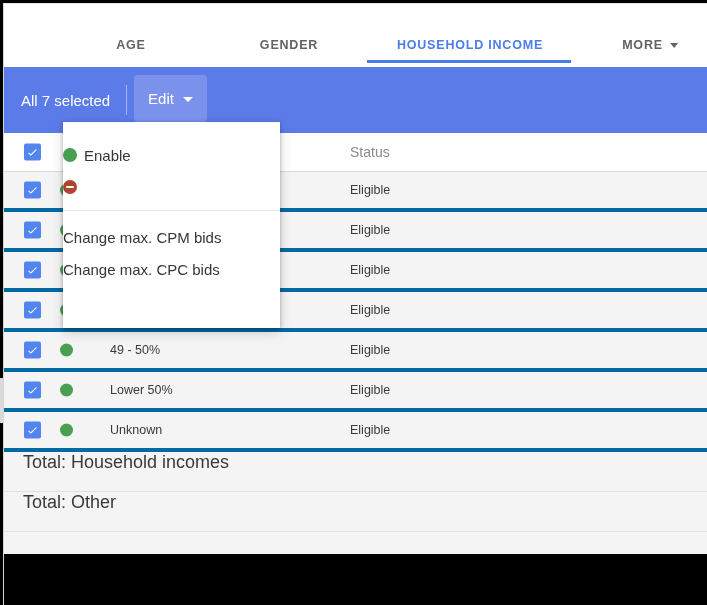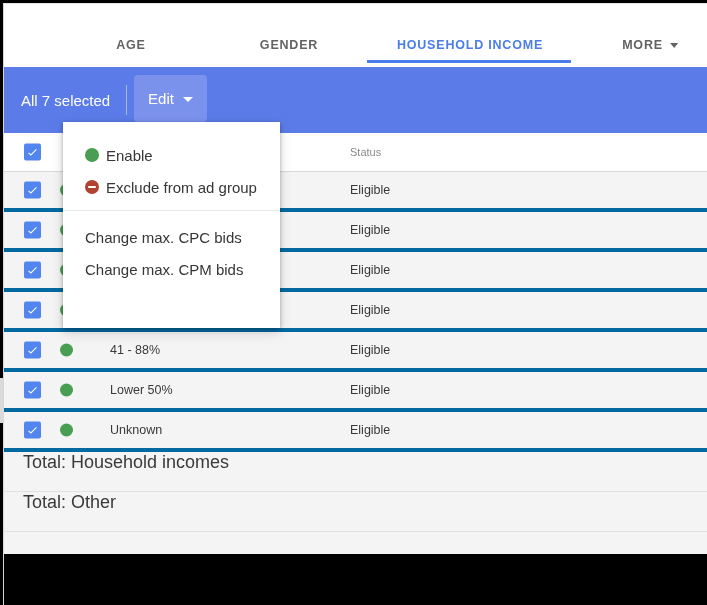--- a/index.html
+++ b/index.html
@@ -49,27 +49,27 @@
         background:var(--checkbox-blue,#5285ee); border-radius:2px; display:flex;
         align-items:center; justify-content:center; cursor:pointer; }
   .cb svg { width:13px; height:13px; display:block; }
   .dot { position:absolute; left:56px; top:50%; transform:translateY(-50%); width:13px; height:13px;
          border-radius:50%; background:var(--status-green,#4a9e52); }
   .rlabel { position:absolute; left:106px; top:50%; transform:translateY(-50%);
             font-size:12.5px; color:#3a3a3a; white-space:nowrap; }
   .rstatus { position:absolute; left:346px; top:50%; transform:translateY(-50%);
              font-size:12.5px; color:#3a3a3a; }
   .hstatus { position:absolute; left:346px; top:50%; transform:translateY(-50%);
-             font-size:11px; color:#8a8a8a; }
+             font-size:14px; color:#8a8a8a; }
 
   
   .menu { position:absolute; left:63px; top:122px; width:217px; height:206px; background:#ffffff;
           box-shadow:0 1px 4px rgba(0,0,0,0.28), 0 5px 12px rgba(0,0,0,0.14);
           padding-top:17px; z-index:10; }
-  .menu-item { height:32px; display:flex; align-items:center; padding-left:22px;
+  .menu-item { height:32px; display:flex; align-items:center; 
                font-size:15px; color:#363636; cursor:pointer; white-space:nowrap; }
   .mi-icon { width:14px; height:14px; margin-right:7px; border-radius:50%; flex:0 0 auto;
              position:relative; }
   .mi-icon.green { background:var(--status-green,#4a9e52); }
   .mi-icon.red { background:var(--exclude-red,#b0432f); }
   .mi-icon.red::after { content:""; position:absolute; left:3px; right:3px; top:5.75px; height:2.5px;
                         background:#ffffff; border-radius:1.5px; }
   .menu-divider { height:1px; background:#e8e8e8; margin:7px 0 10px 0; border:0; }
 </style>
 </head>
@@ -160,21 +160,21 @@
       <span class="rstatus">Eligible</span>
     </div>
 
     <div class="drow">
       <span class="cb">
           <svg viewBox="0 0 24 24">
             <path d="M9 16.2l-3.5-3.5-1.4 1.4L9 19 20 8l-1.4-1.4z" fill="#fff"></path>
           </svg>
         </span>
       <span class="dot"></span>
-      <span class="rlabel">41 - 88%</span>
+      <span class="rlabel">49 - 50%</span>
       <span class="rstatus">Eligible</span>
     </div>
 
     <div class="drow">
       <span class="cb">
           <svg viewBox="0 0 24 24">
             <path d="M9 16.2l-3.5-3.5-1.4 1.4L9 19 20 8l-1.4-1.4z" fill="#fff"></path>
           </svg>
         </span>
       <span class="dot"></span>
@@ -202,26 +202,25 @@
     <div class="filler"></div>
   </div>
 
   <div class="menu">
     <div class="menu-item">
       <span class="mi-icon green"></span>
       <span>Enable</span>
     </div>
     <div class="menu-item">
       <span class="mi-icon red"></span>
-      <span>Exclude from ad group</span>
     </div>
     <div class="menu-divider"></div>
     <div class="menu-item">
+      <span>Change max. CPM bids</span>
+    </div>
+    <div class="menu-item">
       <span>Change max. CPC bids</span>
-    </div>
-    <div class="menu-item">
-      <span>Change max. CPM bids</span>
     </div>
   </div>
 
   <div class="left-border"></div>
   <div class="left-notch"></div>
 </div>
 
 </body></html>

